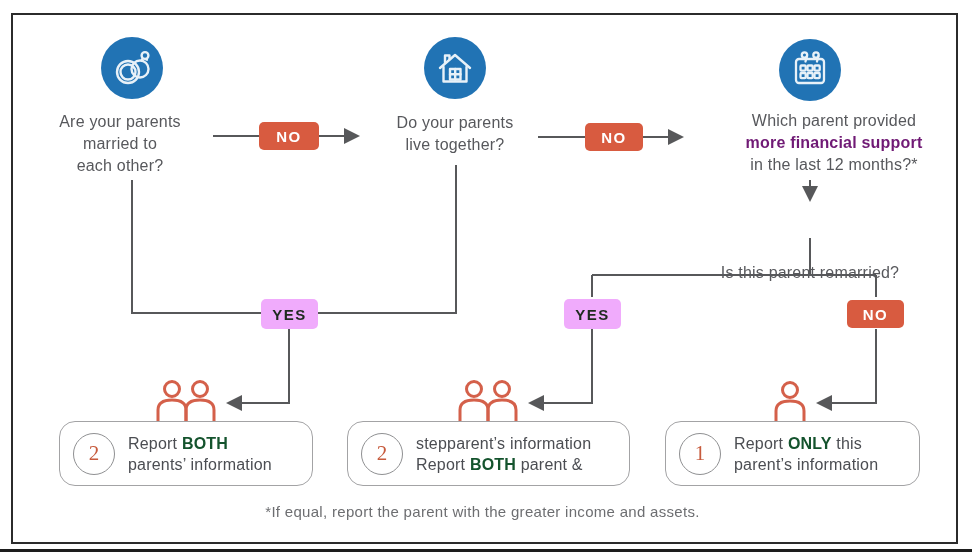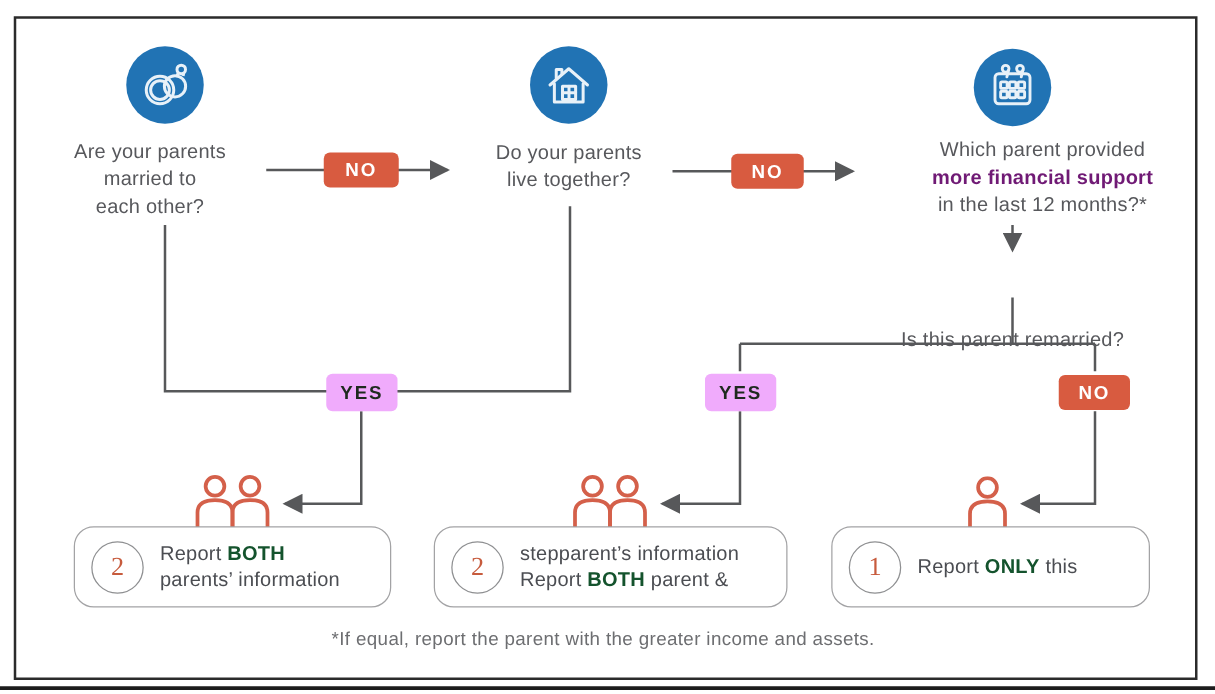--- a/index.html
+++ b/index.html
@@ -155,19 +155,20 @@
       <div><span>Report </span><b>BOTH</b><span> parent &amp;</span></div>
     </div>
   </div>
 
   <div class="outcome" style="left:665px;top:421px;width:255px;">
     <div class="num-circle">
       <span>1</span>
     </div>
     <div class="outcome-text">
       <div><span>Report </span><b>ONLY</b><span> this</span></div>
+      <div>parent’s information</div>
     </div>
   </div>
 
   <div id="footnote">*If equal, report the parent with the greater income and assets.</div>
 
   <div id="bottom-rule"></div>
 </div>
 
 </body></html>

